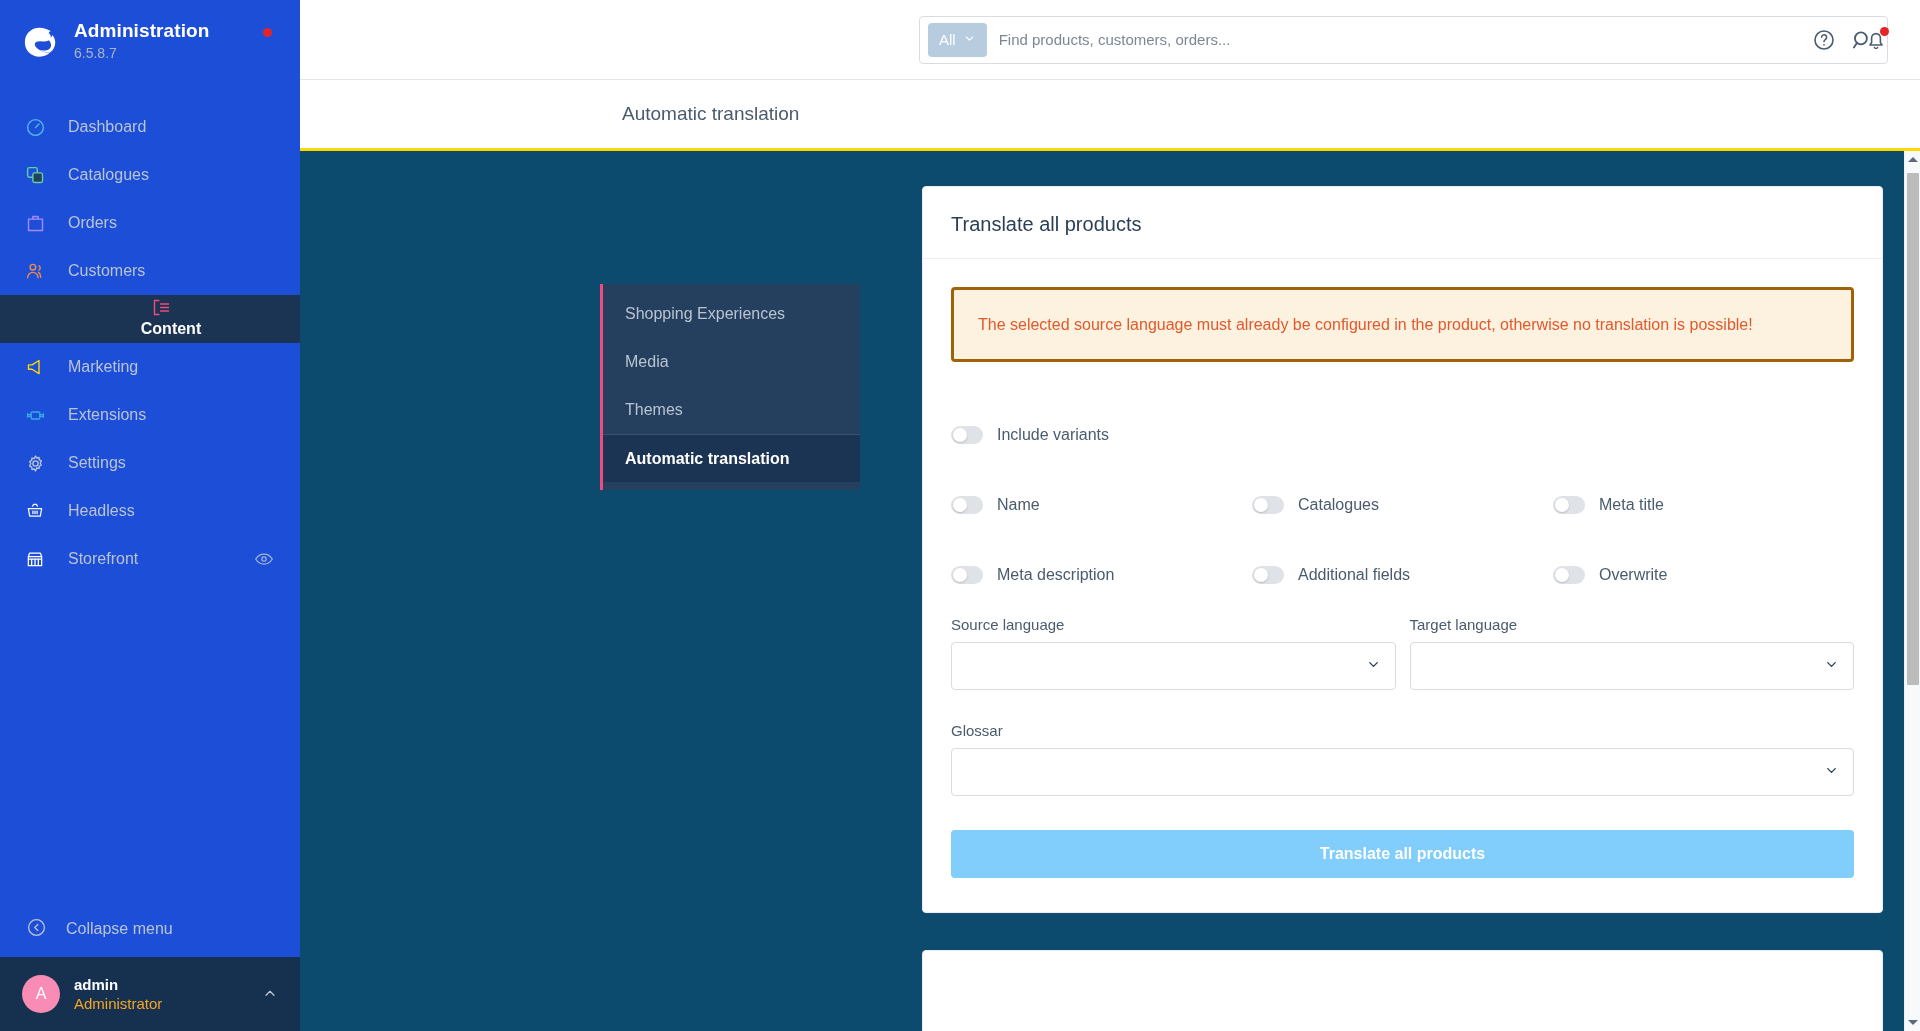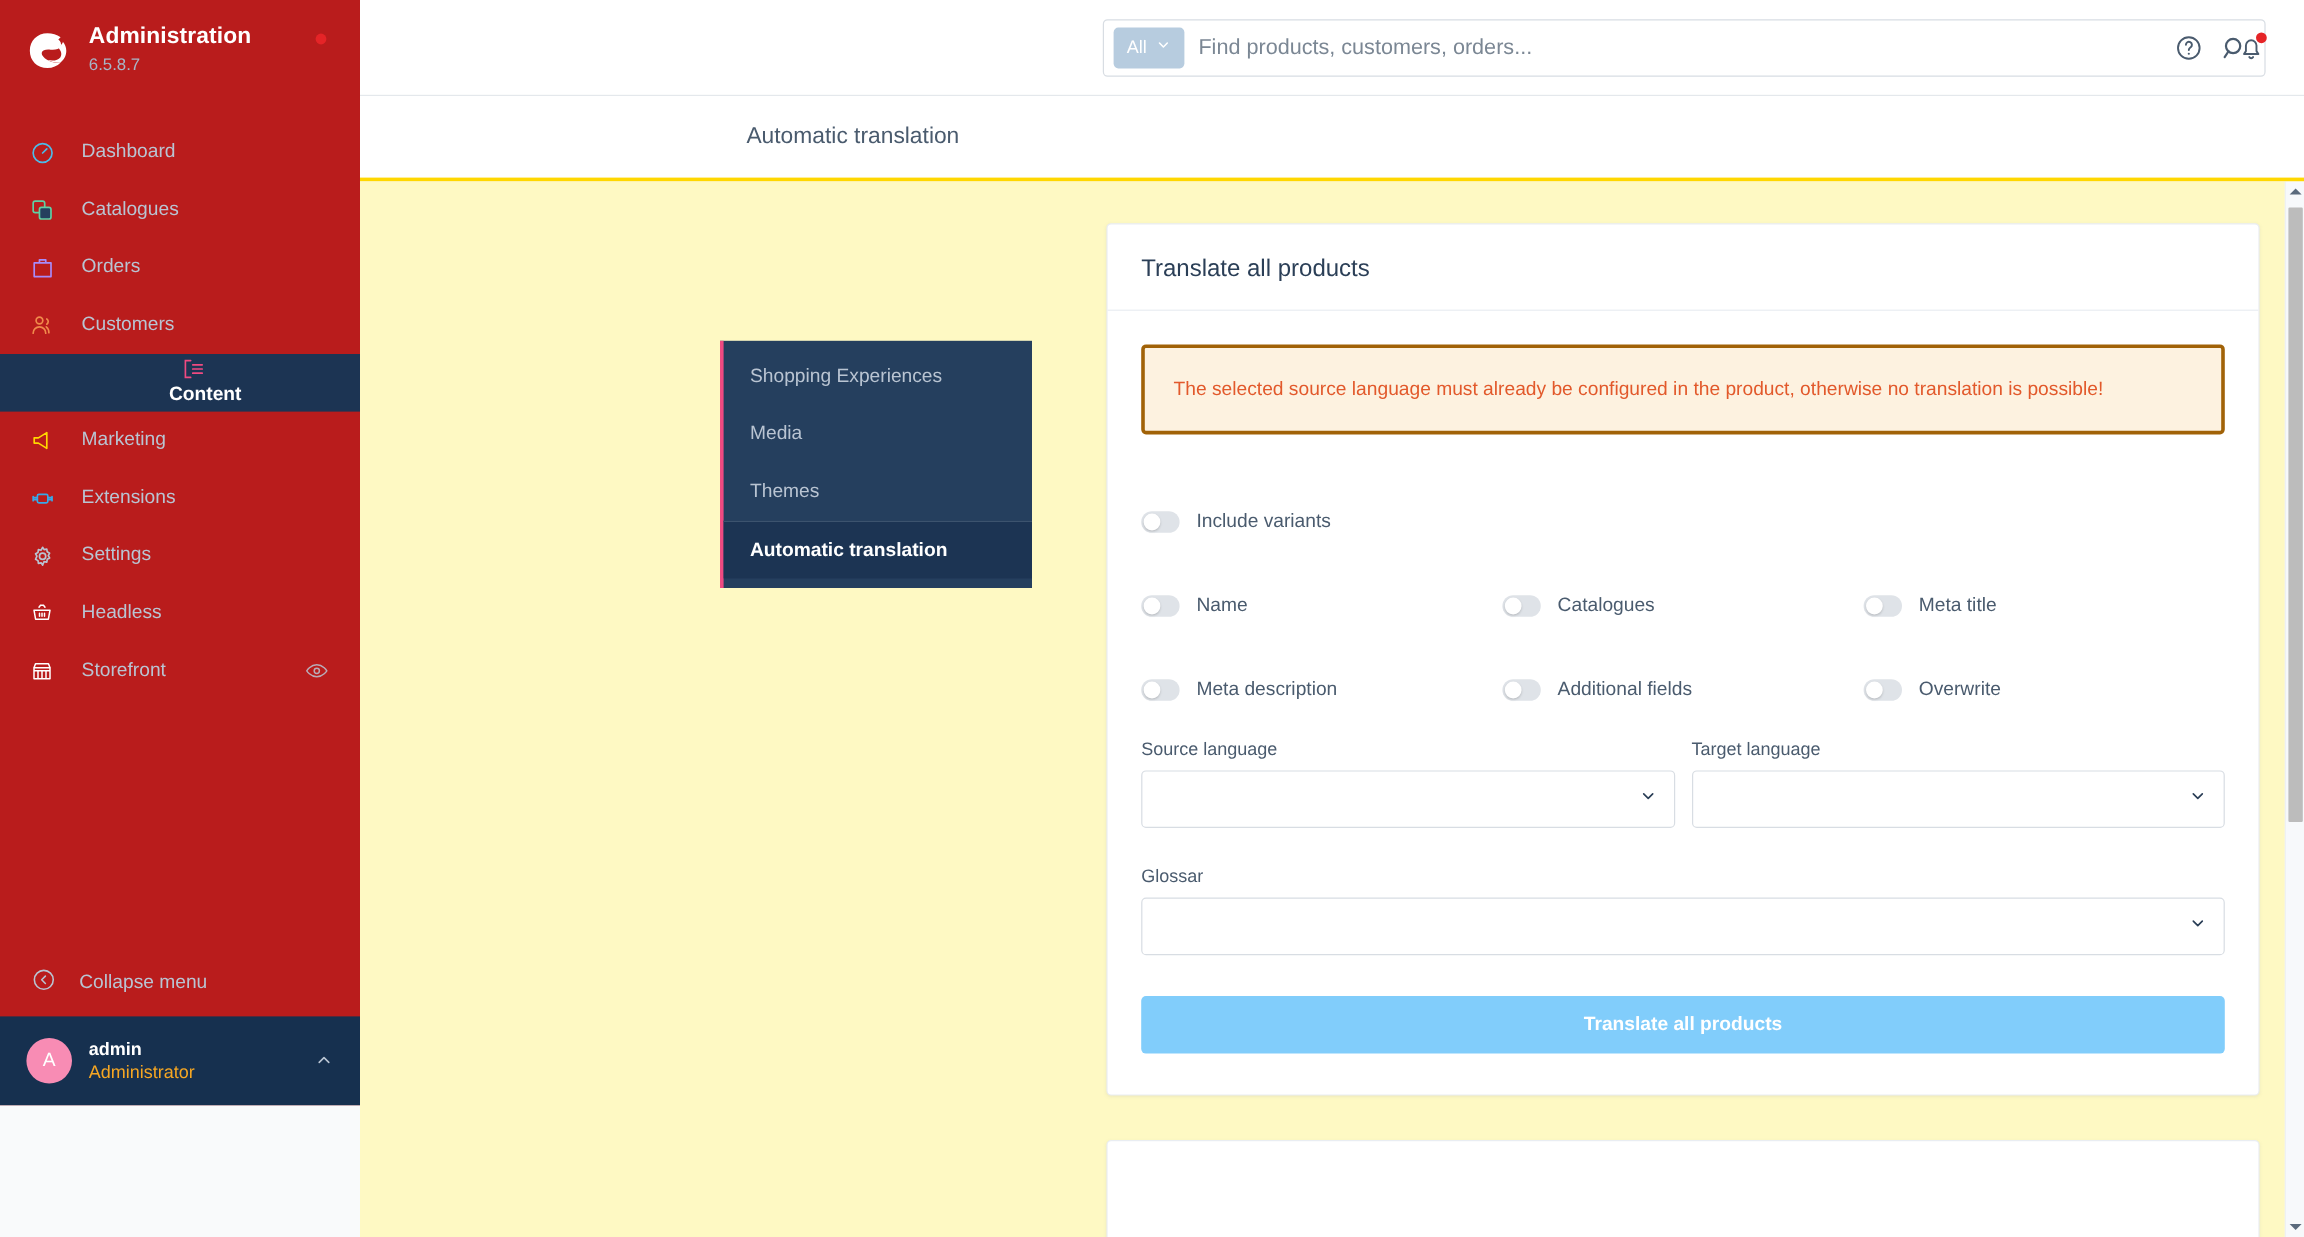--- a/index.html
+++ b/index.html
@@ -6,21 +6,21 @@
   html, body {
     width: 1920px; height: 1031px;
     font-family: "Liberation Sans", sans-serif;
     background: #f9fafb;
     overflow: hidden;
   }
   .app { position: relative; width: 1920px; height: 1031px; display: flex; }
 
   
   .sidebar {
-    width: 300px; height: 921px; background: #b91c1c;
+    width: 300px; height: 1031px; background: #1d4ed8;
     display: flex; flex-direction: column; flex-shrink: 0;
     position: relative; z-index: 40;
   }
   .brand { display: flex; align-items: center; padding: 20px 0 22px 22px; position: relative; }
   .brand-logo { width: 38px; height: 38px; flex-shrink: 0; }
   .brand-text { margin-left: 14px; }
   .brand-title { color: #fff; font-size: 19px; font-weight: bold; line-height: 22px; letter-spacing: .1px; }
   .brand-version { color: #a8b5c6; font-size: 14px; line-height: 20px; margin-top: 1px; }
   .brand-dot { position: absolute; right: 28px; top: 28px; width: 9px; height: 9px; border-radius: 50%; background: #e52427; }
 
@@ -78,37 +78,37 @@
   .search-wrap {
     position: absolute; left: 619px; width: 969px; height: 48px;
     border: 1px solid #d8dde3; border-radius: 4px; background: #fff;
     display: flex; align-items: center; padding: 0 8px 0 8px;
   }
   .search-scope {
     background: #b7ccdf; color: #ffffff; border-radius: 4px; height: 34px;
     display: flex; align-items: center; padding: 0 11px; font-size: 15px; cursor: pointer; gap: 7px;
   }
   .search-input {
-    flex: 1; border: none; outline: none; font-size: 18px; color: #4a5b6e;
+    flex: 1; border: none; outline: none; font-size: 15px; color: #4a5b6e;
     font-family: "Liberation Sans", sans-serif; margin-left: 12px; background: transparent;
   }
   .search-input::placeholder { color: #7b8794; }
   .search-go { width: 26px; height: 26px; margin-right: 4px; cursor: pointer; }
 
   .topbar-actions { position: absolute; right: 32px; display: flex; align-items: center; gap: 28px; }
   .tb-icon { width: 24px; height: 24px; cursor: pointer; position: relative; }
   .bell-dot { position: absolute; right: -1px; top: -1px; width: 9px; height: 9px; border-radius: 50%; background: #e52427; }
 
   .page-head {
     height: 71px; background: #ffffff; border-bottom: 3px solid #ffd700;
     display: flex; align-items: center; flex-shrink: 0; position: relative; z-index: 10;
   }
   .page-title { margin-left: 322px; font-size: 19px; color: #4a5b6e; }
 
-  .content-scroll { flex: 1; overflow: hidden; position: relative; background: #fef9c3; }
+  .content-scroll { flex: 1; overflow: hidden; position: relative; background: #0c4a6e; }
   .content-inner { padding: 35px 0 0 0; }
 
   .card {
     width: 961px; margin-left: 622px; background: #ffffff;
     border: 1px solid #e9edf2; border-radius: 4px;
     box-shadow: 0 1px 3px rgba(120,135,155,.12);
   }
   .card-head { padding: 26px 28px 22px 28px; border-bottom: 1px solid #e9edf2; }
   .card-head .ttl { font-size: 20px; color: #2b3f57; }
   .card-body { padding: 28px 28px 34px 28px; }

